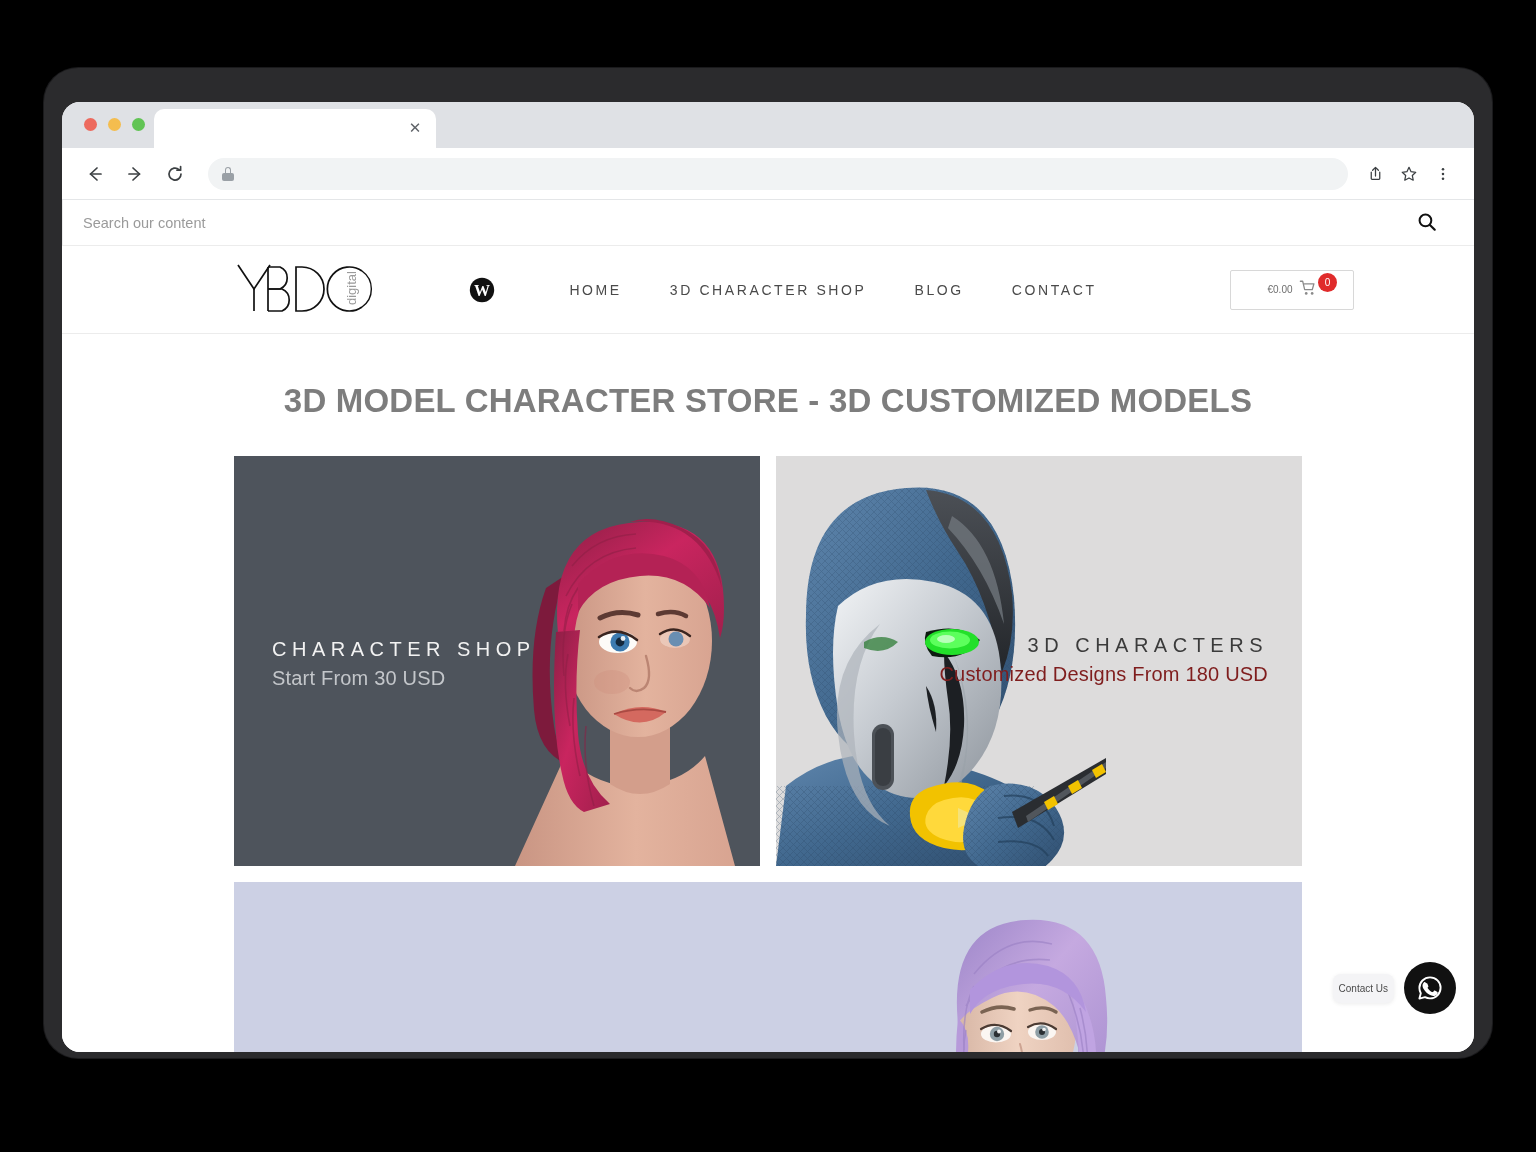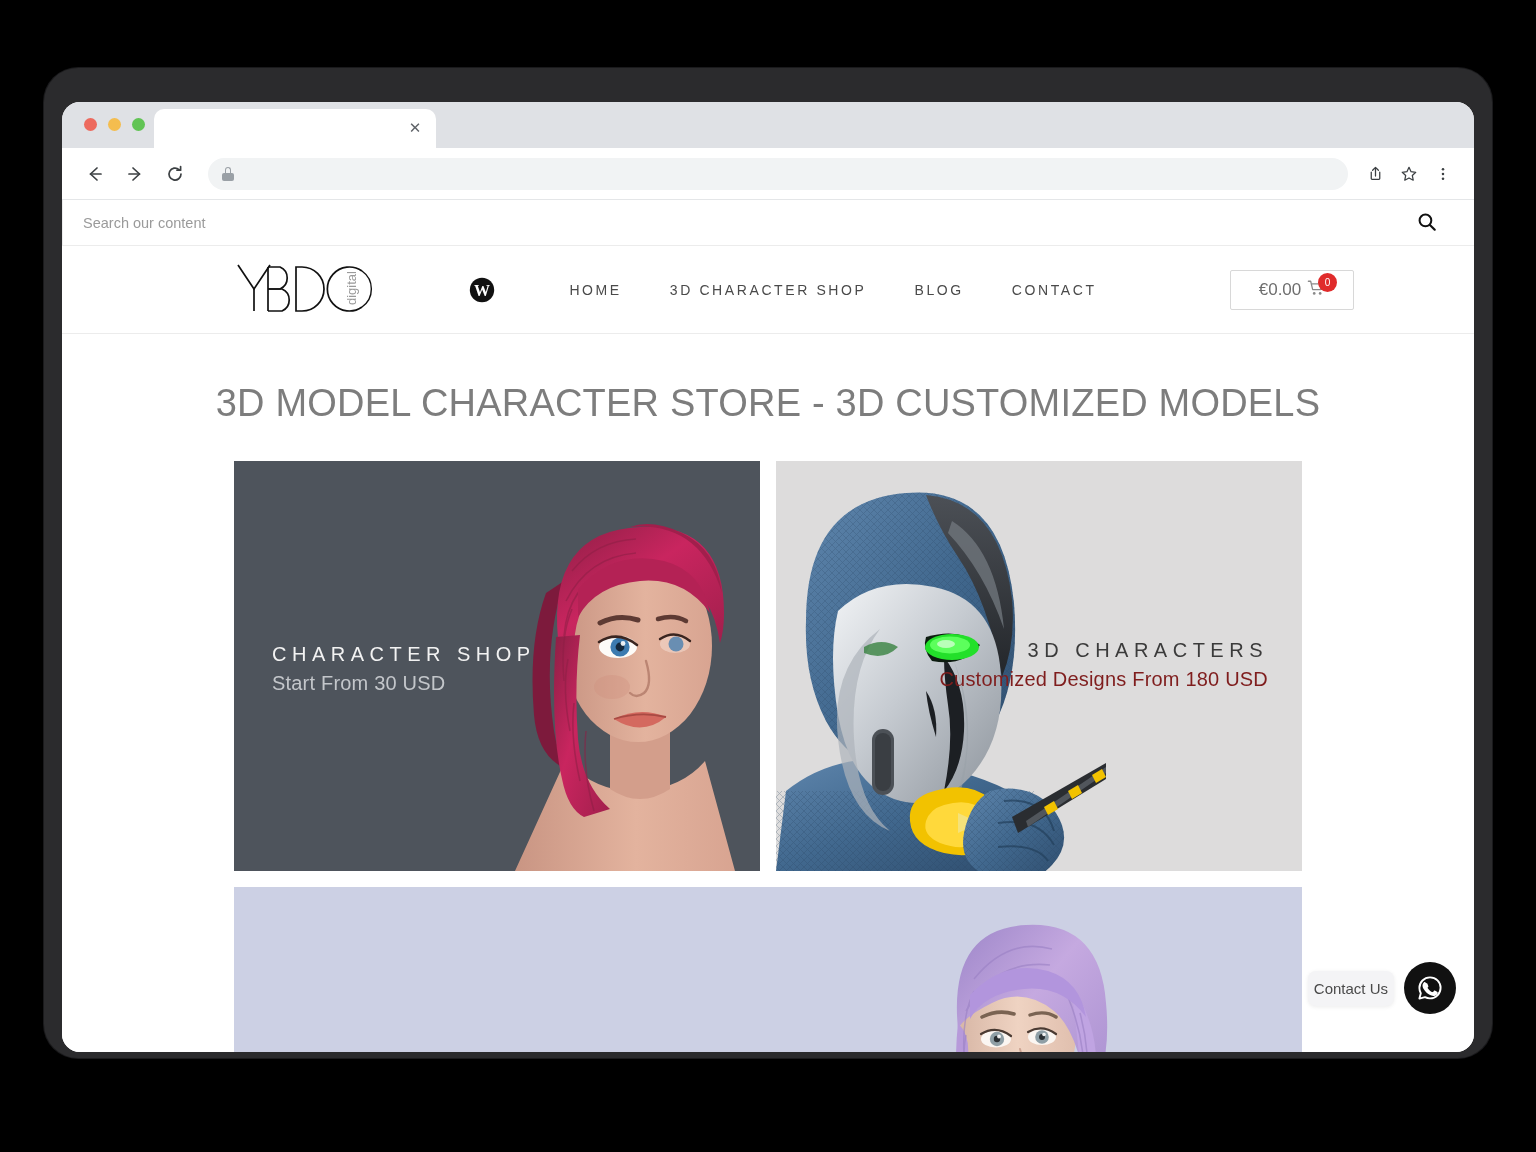--- a/index.html
+++ b/index.html
@@ -197,39 +197,39 @@
     border-radius: 2px;
     height: 40px;
     min-width: 124px;
     display: flex;
     align-items: center;
     justify-content: center;
     gap: 6px;
     position: relative;
     margin-left: 24px;
   }
-  .cart-amount { font-size: 17px; color: #6e6e6e; }
+  .cart-amount { font-size: 10px; color: #6e6e6e; }
   .cart-badge {
     position: absolute;
     right: 16px; top: 2px;
     width: 19px; height: 19px;
     background: #e02b2b;
     color: #fff;
     border-radius: 50%;
     font-size: 10px;
     display: flex; align-items: center; justify-content: center;
   }
 
   
   .page-title {
     text-align: center;
-    font-size: 38px;
+    font-size: 33px;
     letter-spacing: 0.2px;
     color: #7d7d7d;
-    font-weight: 400;
+    font-weight: 700;
     padding: 48px 0 36px;
   }
 
   
   .cards {
     padding: 0 172px;
     display: flex;
     flex-wrap: wrap;
     gap: 16px;
   }
@@ -278,21 +278,21 @@
   .wa-wrap {
     position: absolute;
     right: 18px; bottom: 38px;
     display: flex; align-items: center; gap: 10px;
     z-index: 20;
   }
   .wa-tip {
     background: #f4f4f6;
     border-radius: 8px;
     padding: 9px 6px;
-    font-size: 15px;
+    font-size: 10px;
     color: #4a4a4a;
     box-shadow: 0 1px 4px rgba(0,0,0,.08);
     white-space: nowrap;
   }
   .wa-btn {
     width: 52px; height: 52px;
     border-radius: 50%;
     background: #111;
     display: flex; align-items: center; justify-content: center;
   }

